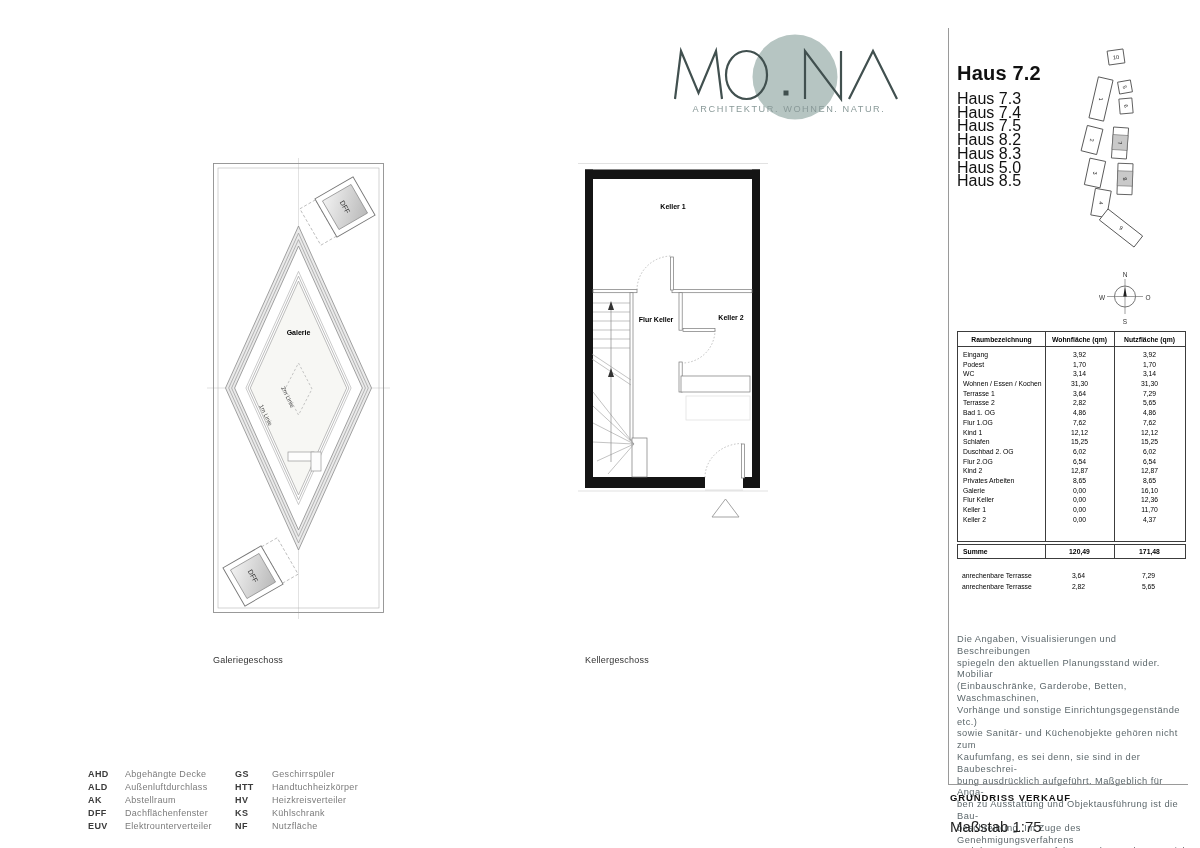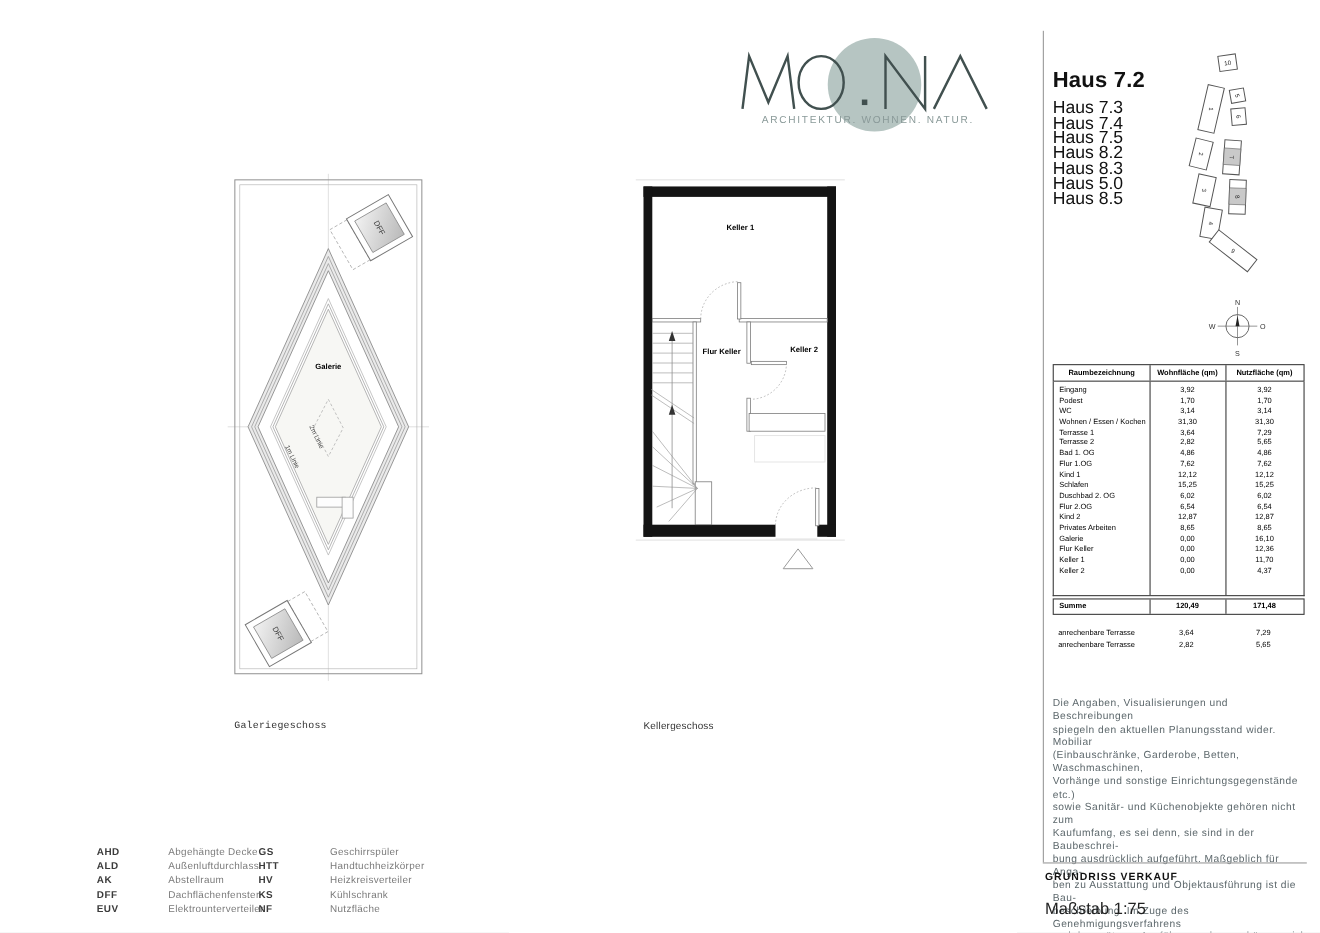--- a/index.html
+++ b/index.html
@@ -42,27 +42,27 @@
 
   
   .hdivider{left:948px;top:784px;width:240px;height:1px;background:#9a9a9a;}
   .footer{left:950px;top:792px;width:236px;display:flex;justify-content:flex-end;
           align-items:baseline;gap:15px;flex-direction:column;}
   .grundriss{font-size:9.5px;font-weight:bold;letter-spacing:0.9px;color:#111;}
   .massstab{font-size:15px;color:#222;}
 
   
   .caption{font-size:9px;color:#333;letter-spacing:0.2px;}
-  .cap-gal{left:213px;top:655px;font-family:Liberation Mono, monospace;}
+  .cap-gal{left:213px;top:655px;}
   .cap-kel{left:585px;top:655px;}
 
   
   .legend-col{top:768px;font-size:9px;}
   .lc1{left:88px;} .lc2{left:235px;} .lc3{left:386px;}
-  .lrow{height:13px;line-height:13px;display:flex;gap:28px;}
+  .lrow{height:13px;line-height:13px;display:flex;}
   .labbr{width:37px;font-weight:bold;color:#3b3b3b;letter-spacing:0.4px;}
   .llbl{color:#7b7b7b;letter-spacing:0.3px;text-align:right;}
 
   
   .cl{stroke:#cfcfcf;stroke-width:0.6;}
   .thin{fill:none;stroke:#8f8f8f;stroke-width:0.9;}
   .thin2{fill:none;stroke:#b5b5b5;stroke-width:0.6;}
   .wall{fill:#141414;}
   .iw{fill:#fff;stroke:#787878;stroke-width:0.7;}
   .leaf{fill:#fff;stroke:#787878;stroke-width:0.7;}

